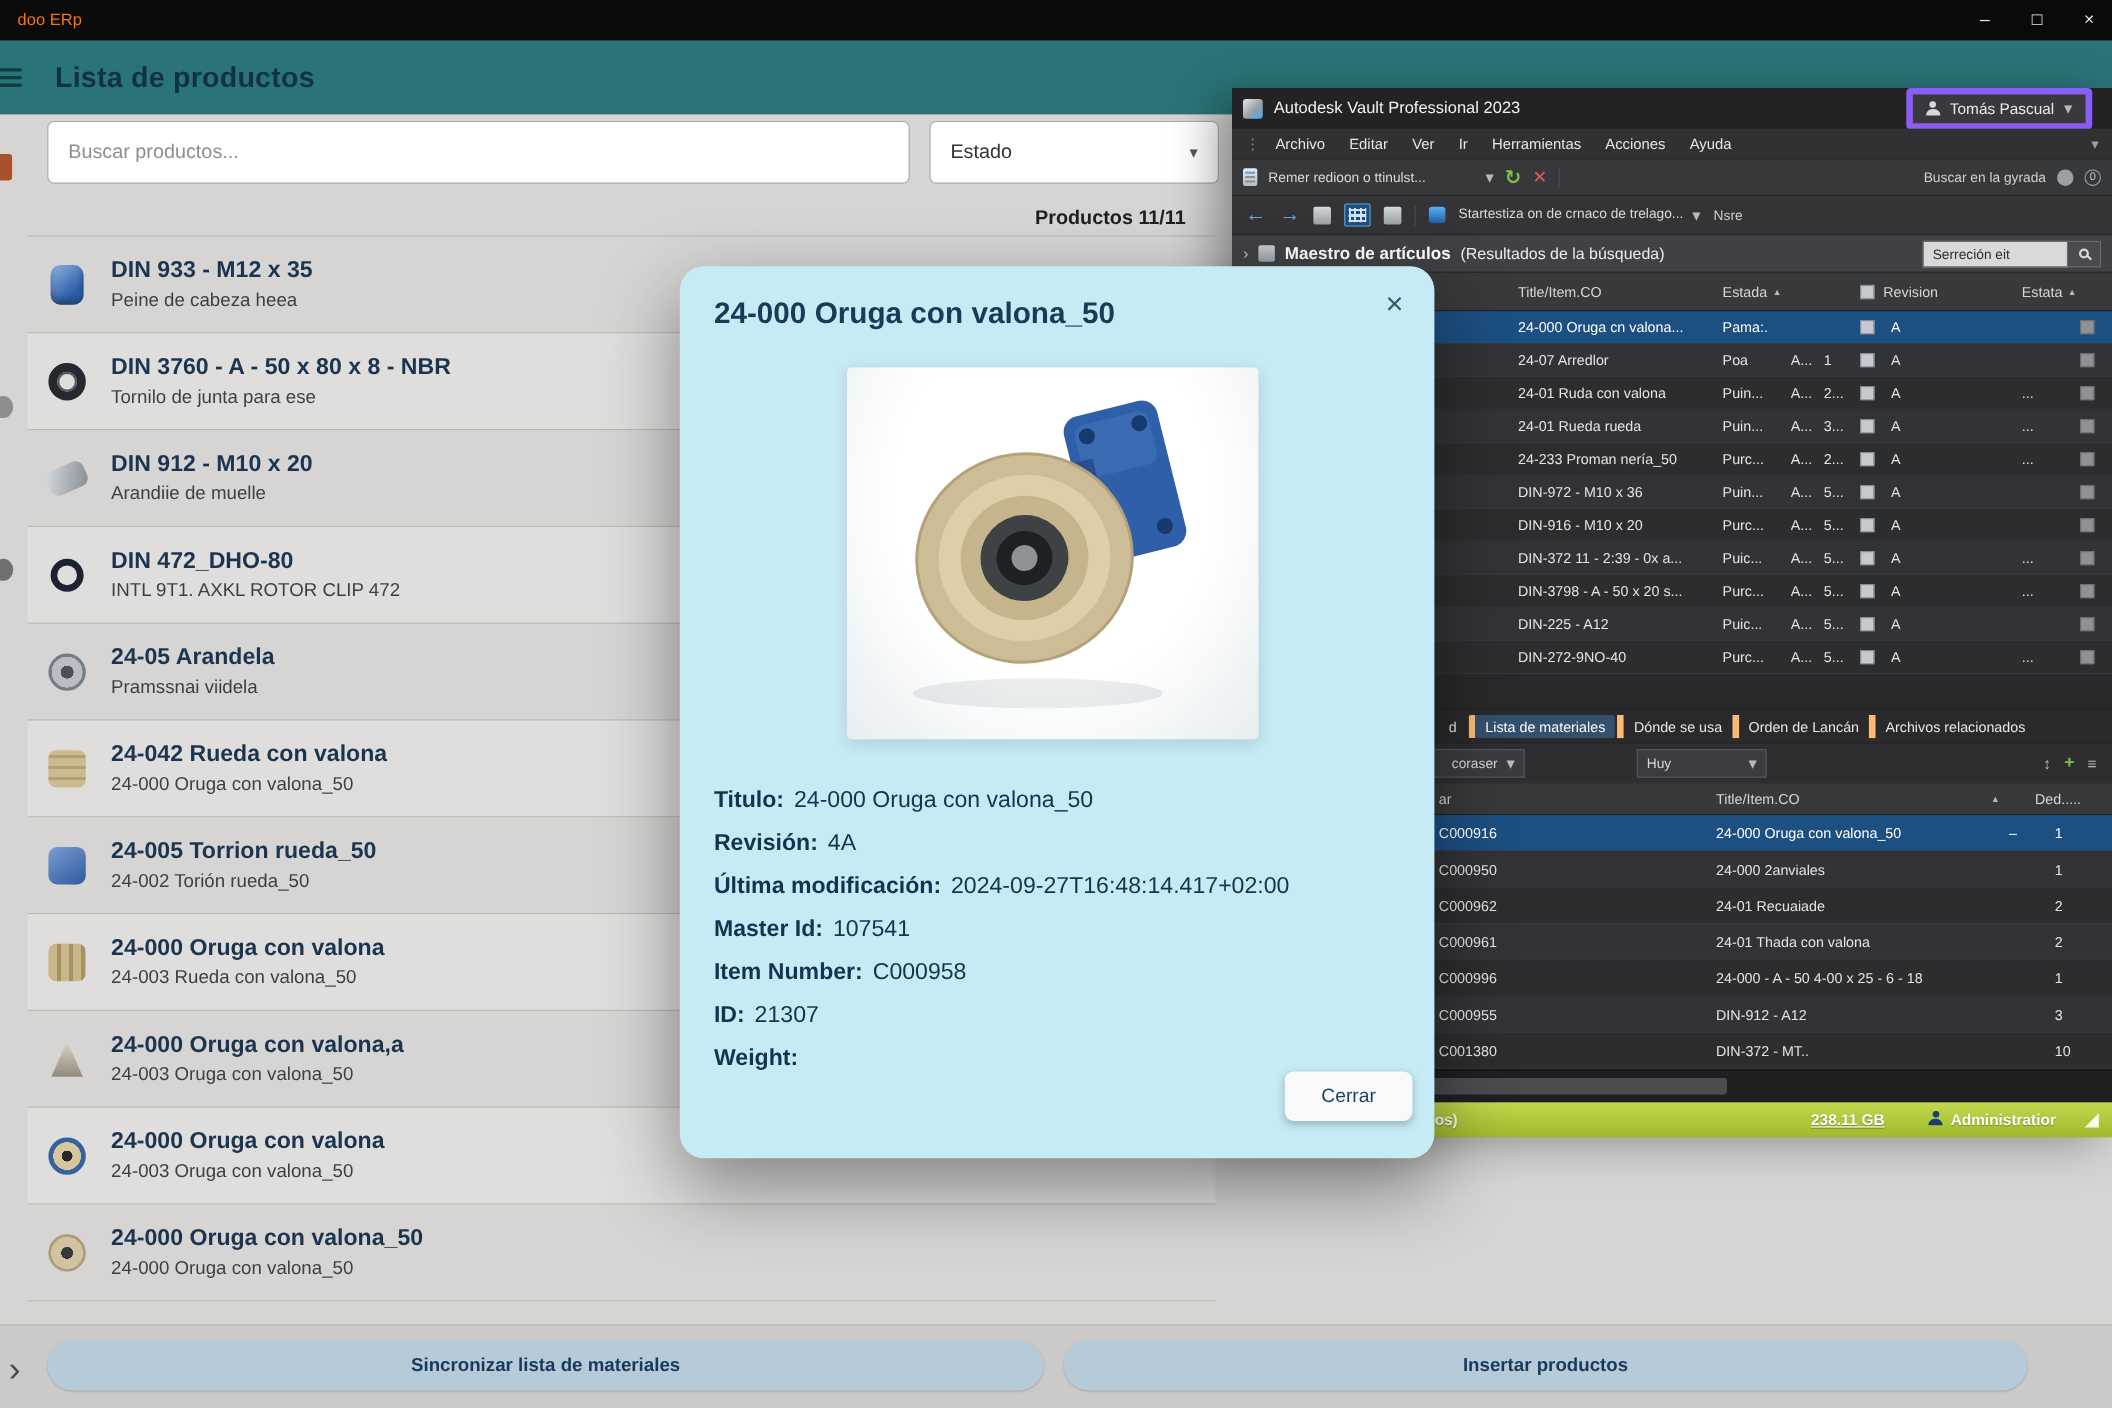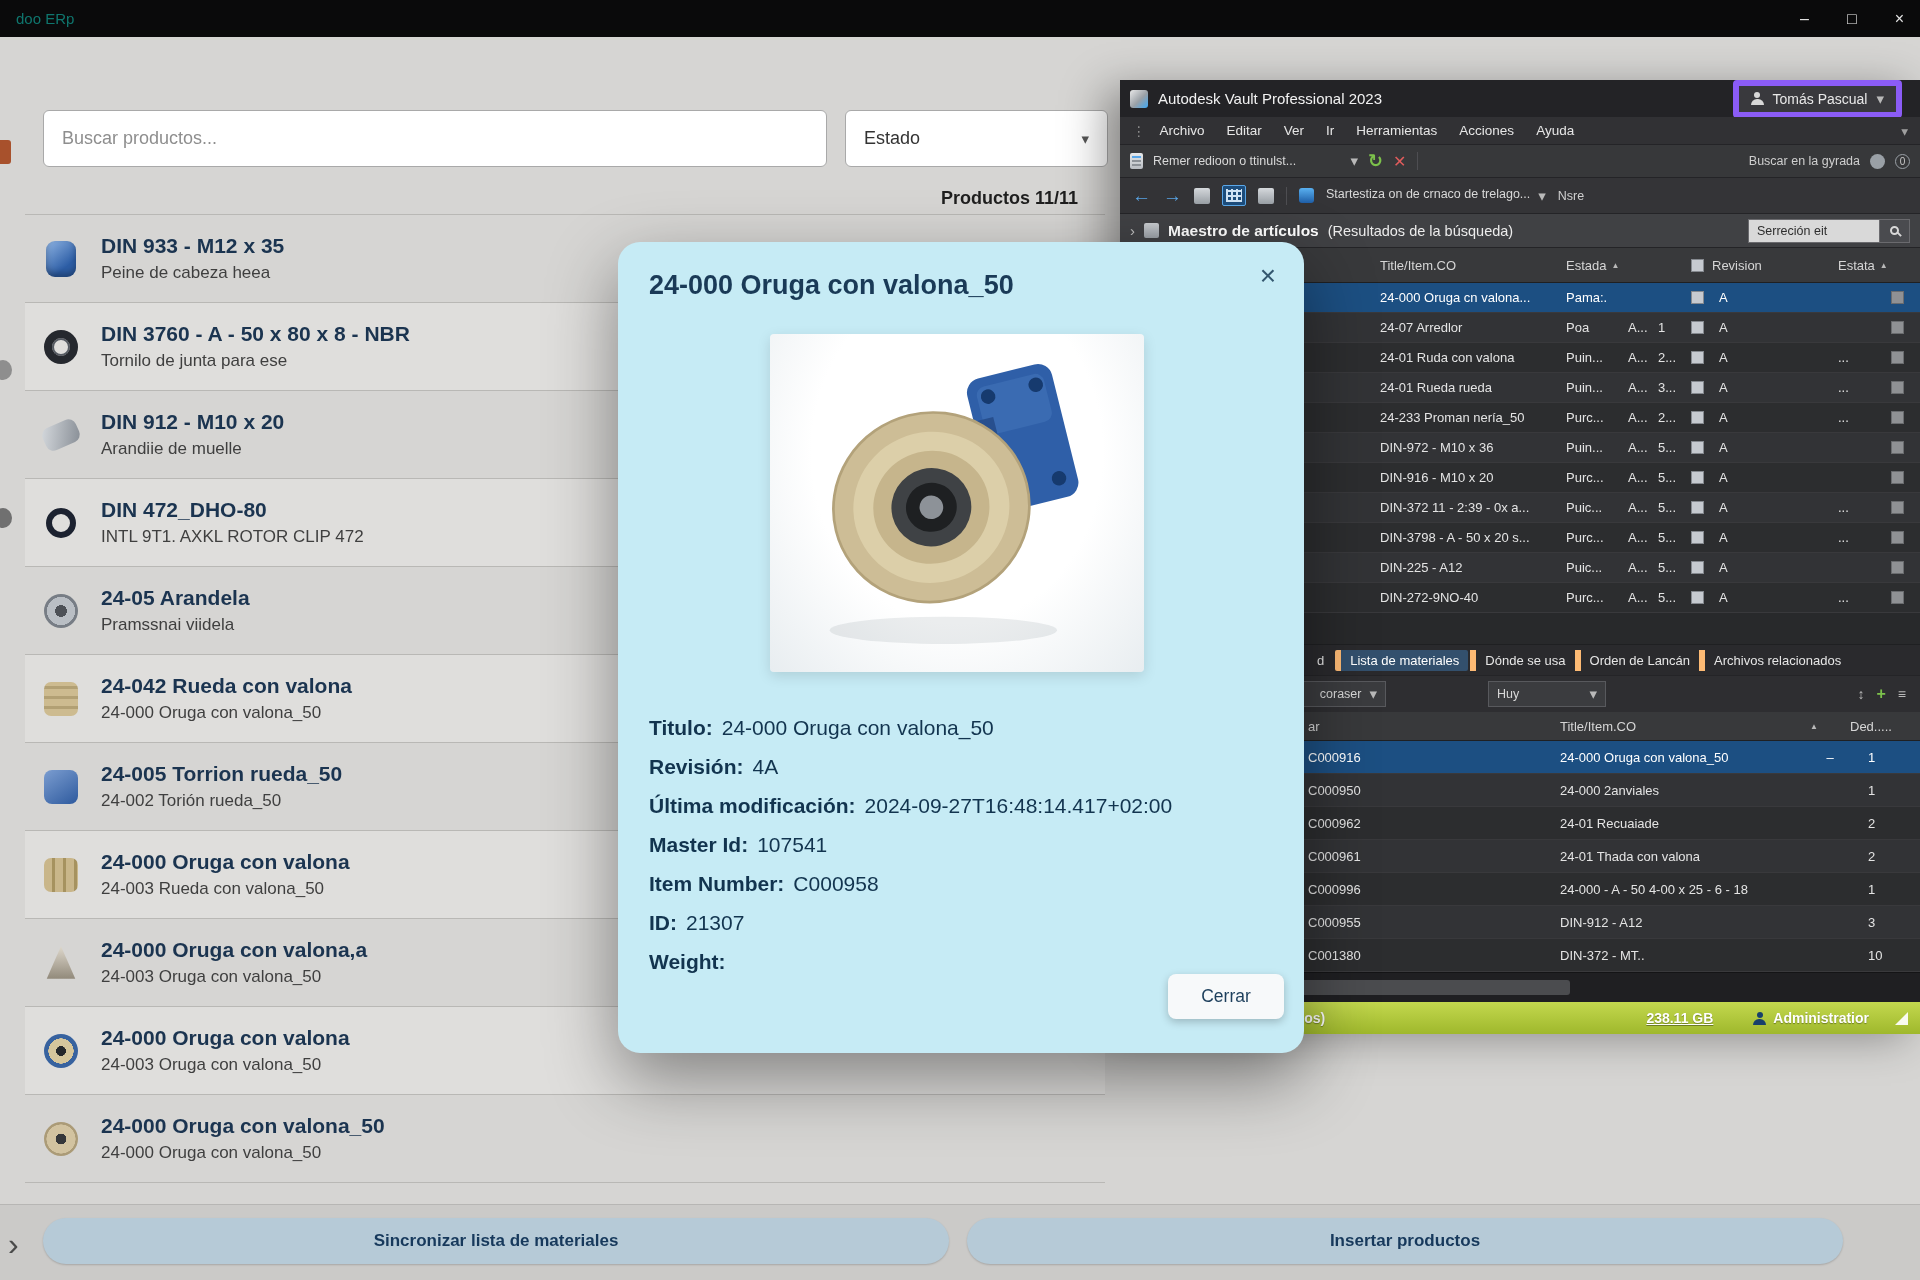--- a/index.html
+++ b/index.html
@@ -3,21 +3,21 @@
 <meta charset="utf-8">
 <title>Recreation</title>
 <style>
   *{box-sizing:border-box;margin:0;padding:0}
   html,body{width:1920px;height:1280px;overflow:hidden}
   body{font-family:"Liberation Sans","DejaVu Sans",sans-serif}
   .screen{position:relative;width:1920px;height:1280px;background:#d6d5d3;overflow:hidden}
 
   
   .titlebar{position:absolute;top:0;left:0;width:100%;height:37px;background:#0a0a0b;display:flex;align-items:center;padding:0 16px;z-index:4}
-  .tb-app{color:#0f766e;font-size:15px}
+  .tb-app{color:#f97316;font-size:15px}
   .tb-controls{margin-left:auto;display:flex;gap:38px;align-items:center}
   .tb-btn{color:#e6e6e6;font-size:16px;cursor:default}
 
   
   .erp-header{position:absolute;top:37px;left:0;width:100%;height:67px;background:#2a7478;display:flex;align-items:center;gap:26px;padding-left:6px;z-index:1}
   .hamburger{margin-left:-8px;width:26px}
   .hamburger i{display:block;width:22px;height:3px;background:#0f3c44;margin:4px 0;border-radius:2px}
   .erp-title{font-size:26px;font-weight:700;color:#11304a;letter-spacing:.2px}
 
   
@@ -153,21 +153,21 @@
   .spacer2{flex:1;background:#28292b;position:relative}
   .rail{position:absolute;left:0;top:0;bottom:0;width:26px;background:#232326;border-right:1px solid #313134;display:flex;flex-direction:column;justify-content:flex-end;align-items:center;padding-bottom:8px;gap:8px}
   .rail i{width:14px;height:14px;background:#6c6e71;border-radius:2px}
 
   .vhscroll{height:30px;background:#1f1f22;border-top:1px solid #141416;position:relative;flex:none}
   .vhthumb{position:absolute;left:30px;top:7px;width:420px;height:15px;background:#4b4c4f;border-radius:3px}
 
   .vstatus{height:32px;background:linear-gradient(#c3d84e,#9fb82c);display:flex;align-items:center;padding:0 12px;font-size:14px;color:#fff;text-shadow:0 1px 1px rgba(0,0,0,.35);flex:none;gap:10px}
   .vs-left{font-weight:600;white-space:nowrap}
   .vs-size{margin-left:auto;text-decoration:underline;font-weight:600;white-space:nowrap}
-  .vs-admin{display:flex;align-items:center;gap:7px;margin-left:30px;font-weight:600;white-space:nowrap}
+  .vs-admin{display:flex;gap:7px;margin-left:30px;font-weight:600;white-space:nowrap}
   .vs-tri{margin-left:16px;width:0;height:0;border-style:solid;border-width:0 0 13px 13px;border-color:transparent transparent #fff transparent;opacity:.92}
 
   
   .modal{position:absolute;left:618px;top:242px;width:686px;height:811px;background:#c6ebf5;border-radius:22px;box-shadow:0 26px 70px rgba(0,0,0,.42);z-index:5}
   .m-title{position:absolute;left:31px;top:28px;font-size:27px;font-weight:600;color:#1a3a57;white-space:nowrap}
   .m-close{position:absolute;right:28px;top:20px;font-size:28px;color:#33576f;cursor:default;line-height:1}
   .m-imgbox{position:absolute;left:152px;top:92px;width:374px;height:338px;border-radius:4px;background:radial-gradient(ellipse at 50% 35%,#ffffff 55%,#e8edf0 100%);box-shadow:0 4px 14px rgba(0,0,0,.12);display:flex;align-items:center;justify-content:center}
   .m-fields{position:absolute;left:31px;top:466px}
   .m-field{height:39px;display:flex;align-items:center;font-size:21px;color:#12344f;white-space:nowrap}
   .m-label{font-weight:700;margin-right:9px}
@@ -180,20 +180,28 @@
 
   <div class="titlebar">
     <span class="tb-app">doo ERp</span>
     <div class="tb-controls">
       <span class="tb-btn">–</span>
       <span class="tb-btn">□</span>
       <span class="tb-btn">×</span>
     </div>
   </div>
 
+  <div class="erp-header">
+    <span class="hamburger">
+        <i></i>
+        <i></i>
+        <i></i>
+      </span>
+    <span class="erp-title">Lista de productos</span>
+  </div>
 
   <div class="search-box">
     <input type="text" placeholder="Buscar productos..." style="">
   </div>
   <div class="estado-box">
     <span>Estado</span>
     <span class="chev-down">▾</span>
   </div>
   <div class="products-count">Productos 11/11</div>
 

